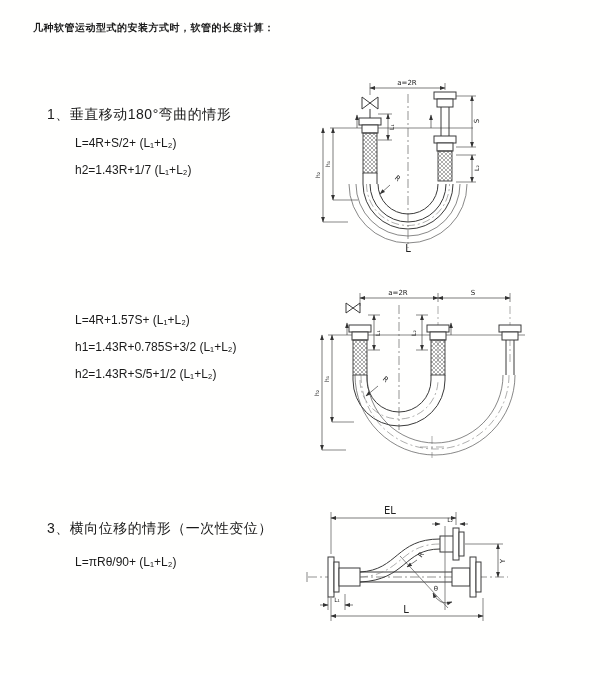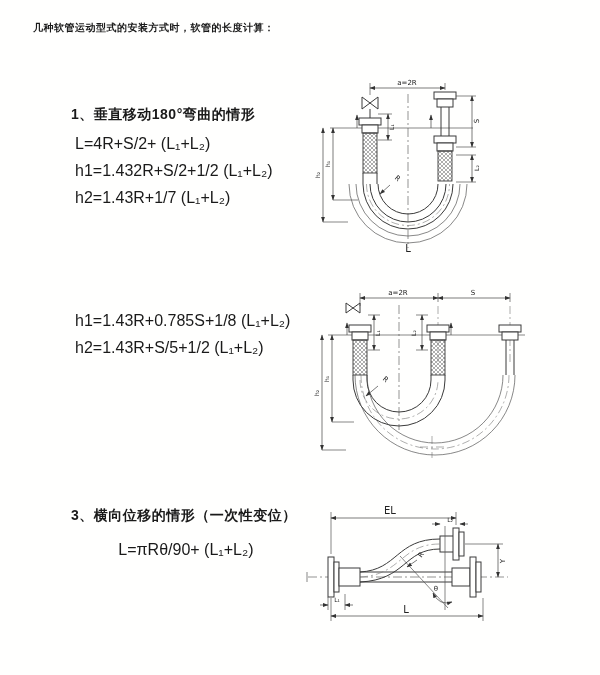--- a/index.html
+++ b/index.html
@@ -1,21 +1,21 @@
 <!DOCTYPE html>
 <html><head>
 <meta charset="utf-8">
 <style>
   html,body{margin:0;padding:0;}
   body{width:600px;height:675px;background:#fffffe;position:relative;overflow:hidden;
        font-family:"Liberation Sans","DejaVu Sans",sans-serif;color:#1a1a1a;}
   .page-title{position:absolute;left:33px;top:21px;font-size:10px;font-weight:bold;letter-spacing:0.5px;}
   .section{position:absolute;}
-  .sec-heading{font-size:14px;font-weight:bold;letter-spacing:0.5px;line-height:20px;margin-left:24px;}
-  .formulas{margin:6px 0 0 28px;font-size:16px;line-height:27px;font-weight:500;}
+  .sec-heading{font-size:14px;font-weight:normal;letter-spacing:0.5px;line-height:20px;}
+  .formulas{margin:6px 0 0 28px;font-size:12px;line-height:27px;font-weight:500;}
   .sec3 .formulas{line-height:25.5px;margin-top:12px;}
   .diagram{position:absolute;}
   svg{display:block;}
   .thin{stroke:#555;stroke-width:0.7;fill:none;}
   .med{stroke:#3a3a3a;stroke-width:1;fill:none;}
   .cl{stroke:#666;stroke-width:0.7;fill:none;stroke-dasharray:9 3 2 3;}
   .cla{stroke:#777;stroke-width:0.6;fill:none;stroke-dasharray:8 3 2 3;}
   .dim{stroke:#444;stroke-width:0.7;fill:none;}
   .fit{fill:#fffffe;stroke:#3a3a3a;stroke-width:1;}
   .braid{fill:url(#hatch);stroke:#3a3a3a;stroke-width:0.9;}
@@ -37,21 +37,20 @@
     </marker>
   </defs>
 </svg>
 
 <div class="page-title">几种软管运动型式的安装方式时，软管的长度计算：</div>
 
 <div class="section sec1" style="left:47px;top:104px;">
   <div class="sec-heading">1、垂直移动180°弯曲的情形</div>
   <div class="formulas">
     <div>L=4R+S/2+ (L₁+L₂)</div>
-    <div>h1=1.432R+S/2+1/2 (L₁+L₂)</div>
     <div>h2=1.43R+1/7 (L₁+L₂)</div>
   </div>
 </div>
 
 <div class="diagram" style="left:310px;top:70px;">
 <svg width="290" height="185" viewBox="0 0 290 185">
 
   <line class="cl" x1="98" y1="24" x2="98" y2="178"></line>
 
   <line class="thin" x1="20" y1="58" x2="163" y2="58"></line>
@@ -111,21 +110,22 @@
 
   <line class="dim" x1="80" y1="115" x2="70" y2="124" marker-end="url(#arr)"></line>
   <text class="lbl" transform="translate(86,110) rotate(40)" text-anchor="middle">R</text>
 
   <text class="lblL" x="98" y="182" text-anchor="middle">L</text>
 </svg>
 </div>
 
 <div class="section sec2" style="left:47px;top:301px;">
   <div class="formulas">
-    <div>h1=1.43R+0.785S+1/8 (L₁+L₂)</div>
+    <div>L=4R+1.57S+ (L₁+L₂)</div>
+    <div>h1=1.43R+0.785S+3/2 (L₁+L₂)</div>
     <div>h2=1.43R+S/5+1/2 (L₁+L₂)</div>
   </div>
 </div>
 
 <div class="diagram" style="left:310px;top:280px;">
 <svg width="290" height="190" viewBox="0 0 290 190">
 
   <line class="cl" x1="89" y1="25" x2="89" y2="150"></line>
   <line class="cla" x1="128" y1="26" x2="128" y2="85"></line>
   <line class="cla" x1="200" y1="26" x2="200" y2="85"></line>
@@ -186,21 +186,21 @@
   <text class="lbls" transform="translate(106,53) rotate(-90)" text-anchor="middle">L₂</text>
 
   <line class="dim" x1="37" y1="55" x2="37" y2="43" marker-end="url(#arr)"></line>
   <line class="dim" x1="141" y1="55" x2="141" y2="43" marker-end="url(#arr)"></line>
 
   <line class="dim" x1="68" y1="106" x2="56" y2="116" marker-end="url(#arr)"></line>
   <text class="lbl" transform="translate(74,101) rotate(40)" text-anchor="middle">R</text>
 </svg>
 </div>
 
-<div class="section sec3" style="left:47px;top:505px;text-align:center;">
+<div class="section sec3" style="left:47px;top:518px;">
   <div class="sec-heading">3、横向位移的情形（一次性变位）</div>
   <div class="formulas">
     <div>L=πRθ/90+ (L₁+L₂)</div>
   </div>
 </div>
 
 <div class="diagram" style="left:300px;top:498px;">
 <svg width="300" height="157" viewBox="0 0 300 157">
 
   <line class="cl" x1="8" y1="79" x2="208" y2="79"></line>

